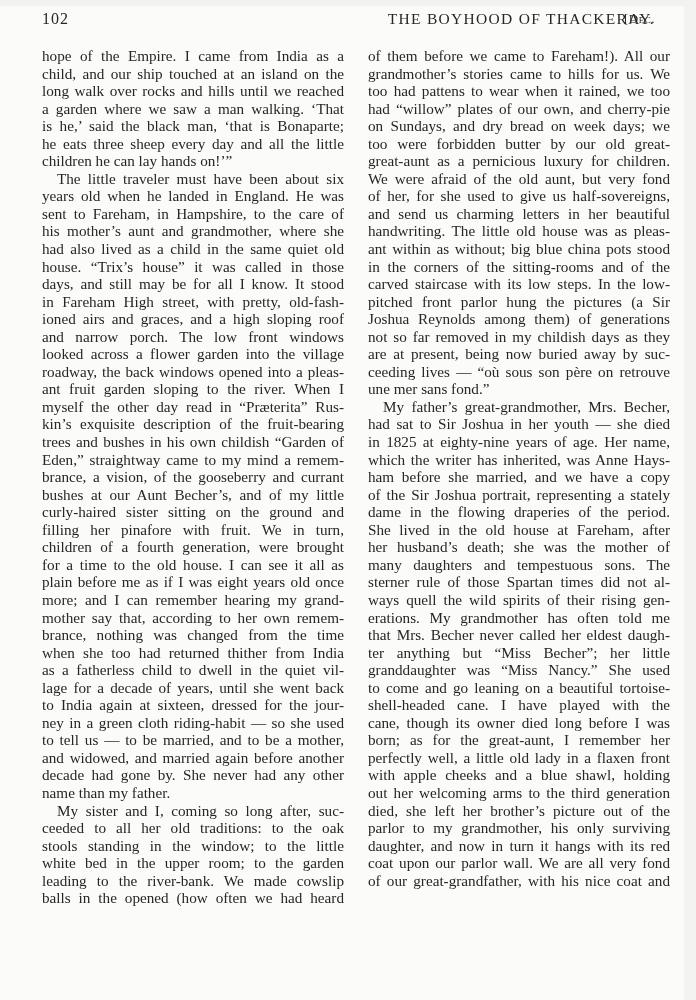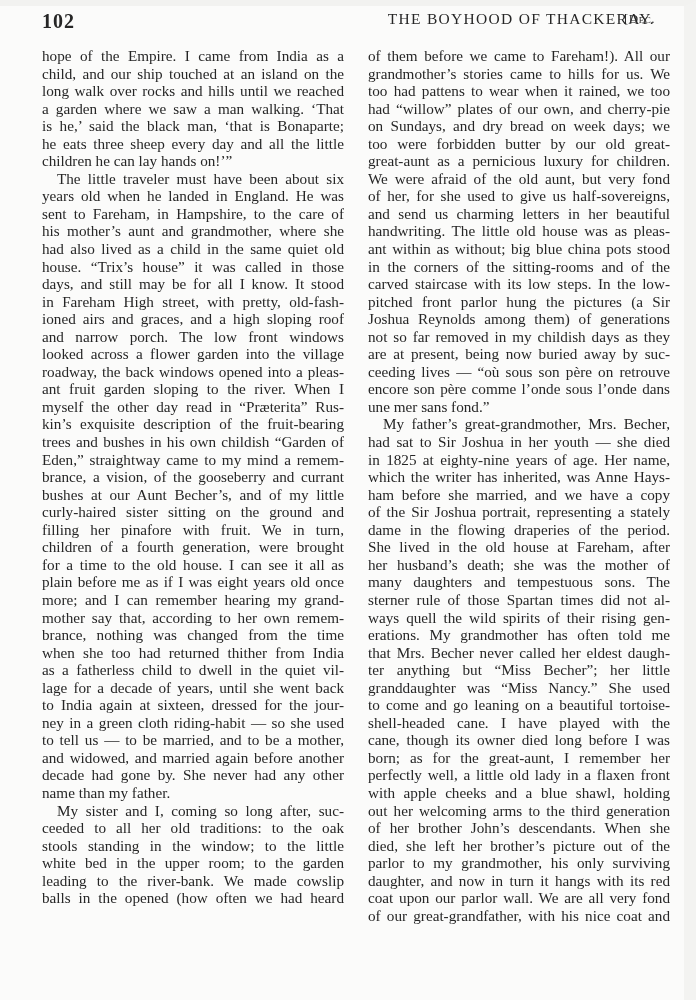--- a/index.html
+++ b/index.html
@@ -14,21 +14,21 @@
     position: absolute; left: 0; top: 0; width: 696px; height: 1000px;
     box-sizing: border-box;
     border-top: 6px solid #f2f2f0;
     border-right: 12px solid #f3f3f1;
     pointer-events: none;
   }
   .running-head {
     position: absolute; top: 7px; left: 42px; width: 613px; height: 24px;
     font-size: 16px; letter-spacing: 0.5px;
   }
-  .running-head .folio { position: absolute; left: 0; top: 3px; font-weight: bold; font-size: 20px; letter-spacing: 1px; }
+  .running-head .folio { position: absolute; left: 0; top: 3px; font-weight: normal; font-size: 16px; letter-spacing: 1px; }
   .running-head .title { position: absolute; left: 0; right: 0; top: 3px; text-align: right; font-size: 15.5px; letter-spacing: 1.3px; font-family: Liberation Serif, serif; }
   .running-head .month { position: absolute; right: 0; top: 4px; font-size: 13px; font-variant: small-caps; margin-left: 32px; }
   .col {
     position: absolute; top: 47px; width: 302px;
     font-size: 15.2px; line-height: 17.55px;
   }
   .col.left { left: 42px; }
   .col.right { left: 368px; }
   .line {
     display: block; white-space: nowrap; text-align: justify; text-align-last: justify;
@@ -112,21 +112,20 @@
     <span class="line">and send us charming letters in her beautiful</span>
     <span class="line">handwriting.  The little old house was as pleas-</span>
     <span class="line">ant within as without; big blue china pots stood</span>
     <span class="line">in the corners of the sitting-rooms and of the</span>
     <span class="line">carved staircase with its low steps.  In the low-</span>
     <span class="line">pitched front parlor hung the pictures (a Sir</span>
     <span class="line">Joshua Reynolds among them) of generations</span>
     <span class="line">not so far removed in my childish days as they</span>
     <span class="line">are at present, being now buried away by suc-</span>
     <span class="line">ceeding lives — “où sous son père on retrouve</span>
-    <span class="line">encore son père comme l’onde sous l’onde dans</span>
     <span class="line last">une mer sans fond.”</span>
     <span class="line indent">My father’s great-grandmother, Mrs. Becher,</span>
     <span class="line">had sat to Sir Joshua in her youth — she died</span>
     <span class="line">in 1825 at eighty-nine years of age.  Her name,</span>
     <span class="line">which the writer has inherited, was Anne Hays-</span>
     <span class="line">ham before she married, and we have a copy</span>
     <span class="line">of the Sir Joshua portrait, representing a stately</span>
     <span class="line">dame in the flowing draperies of the period.</span>
     <span class="line">She lived in the old house at Fareham, after</span>
     <span class="line">her husband’s death; she was the mother of</span>
@@ -137,19 +136,18 @@
     <span class="line">that Mrs. Becher never called her eldest daugh-</span>
     <span class="line">ter anything but “Miss Becher”; her little</span>
     <span class="line">granddaughter was “Miss Nancy.”  She used</span>
     <span class="line">to come and go leaning on a beautiful tortoise-</span>
     <span class="line">shell-headed cane.  I have played with the</span>
     <span class="line">cane, though its owner died long before I was</span>
     <span class="line">born; as for the great-aunt, I remember her</span>
     <span class="line">perfectly well, a little old lady in a flaxen front</span>
     <span class="line">with apple cheeks and a blue shawl, holding</span>
     <span class="line">out her welcoming arms to the third generation</span>
-    <span class="line">of her brother John’s descendants.  When she</span>
     <span class="line">died, she left her brother’s picture out of the</span>
     <span class="line">parlor to my grandmother, his only surviving</span>
     <span class="line">daughter, and now in turn it hangs with its red</span>
     <span class="line">coat upon our parlor wall.  We are all very fond</span>
     <span class="line">of our great-grandfather, with his nice coat and</span>
   </div>
 
 </body></html>

